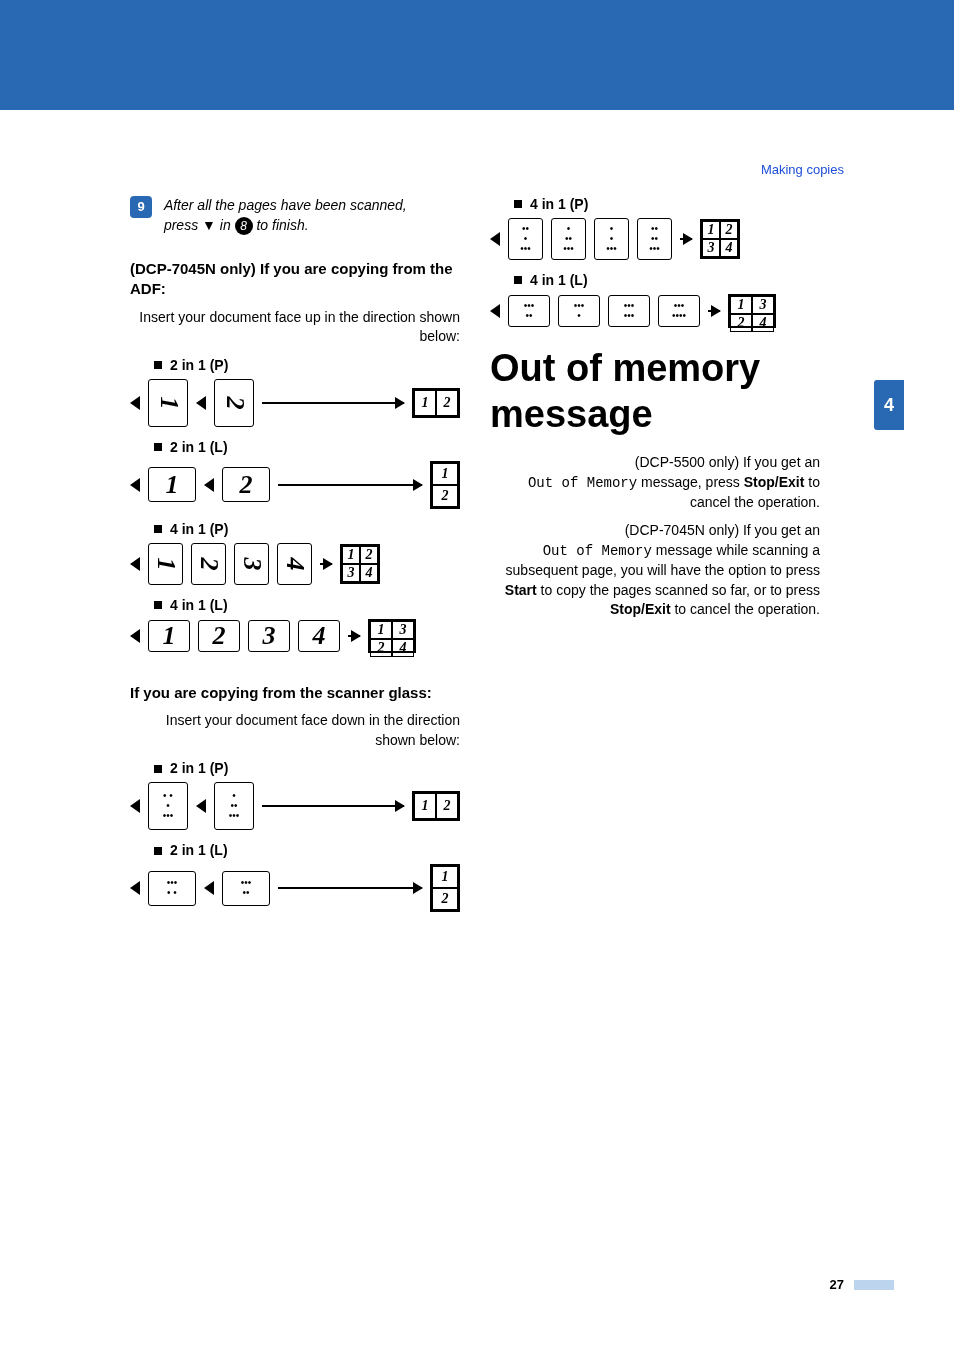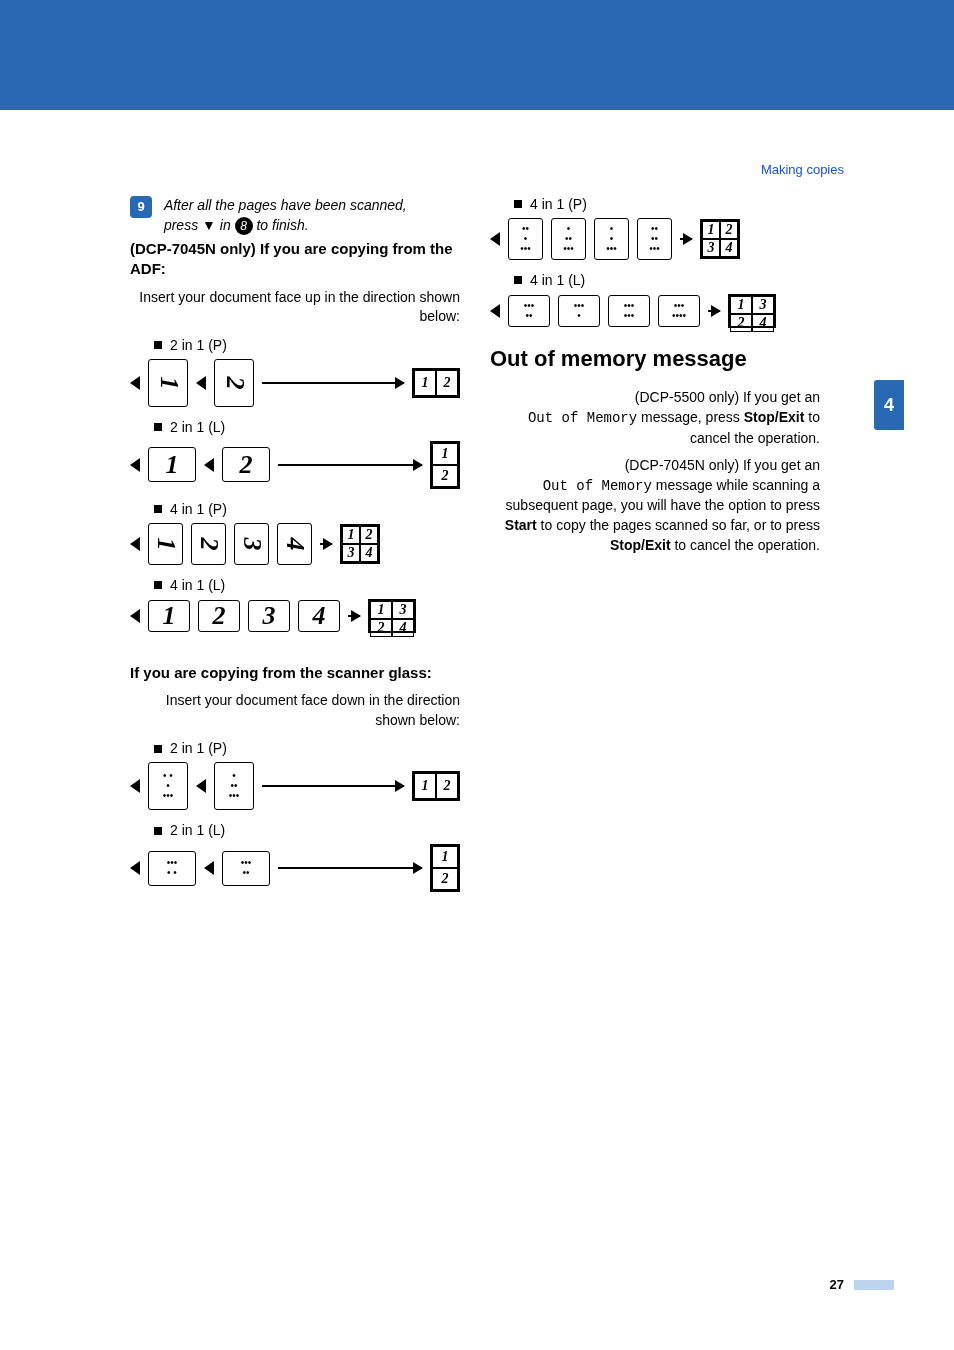--- a/index.html
+++ b/index.html
@@ -69,33 +69,33 @@
   .step-text {
     display: inline-block;
     width: 280px;
     vertical-align: top;
     line-height: 1.4;
     font-style: italic;
   }
   .subheading {
     font-weight: bold;
     font-size: 15px;
-    margin: 4px 0 8px 0;
+    margin: 24px 0 8px 0;
     line-height: 1.35;
   }
   .body-text {
     font-size: 14px;
     line-height: 1.4;
     margin-bottom: 8px;
     text-align: right;
   }
   .bullet-row {
     margin: 10px 0 6px 24px;
     font-size: 14px;
-    font-weight: normal;
+    font-weight: bold;
   }
   .bullet-sq {
     display: inline-block;
     width: 8px;
     height: 8px;
     background: #000;
     margin-right: 8px;
     vertical-align: middle;
     position: relative;
     top: -1px;
@@ -166,21 +166,21 @@
     border: 1px solid #000;
     font-family: "Times New Roman", serif;
     font-style: italic;
     font-size: 14px;
     font-weight: bold;
     display: flex;
     align-items: center;
     justify-content: center;
   }
   .big-heading {
-    font-size: 22px;
+    font-size: 38px;
     font-weight: bold;
     margin: 18px 0 16px 0;
     line-height: 1.2;
   }
   .monospace { font-family: "Courier New", monospace; font-size: 14px; }
   .page-num {
     position: absolute;
     bottom: 58px;
     right: 110px;
     font-size: 13px;

